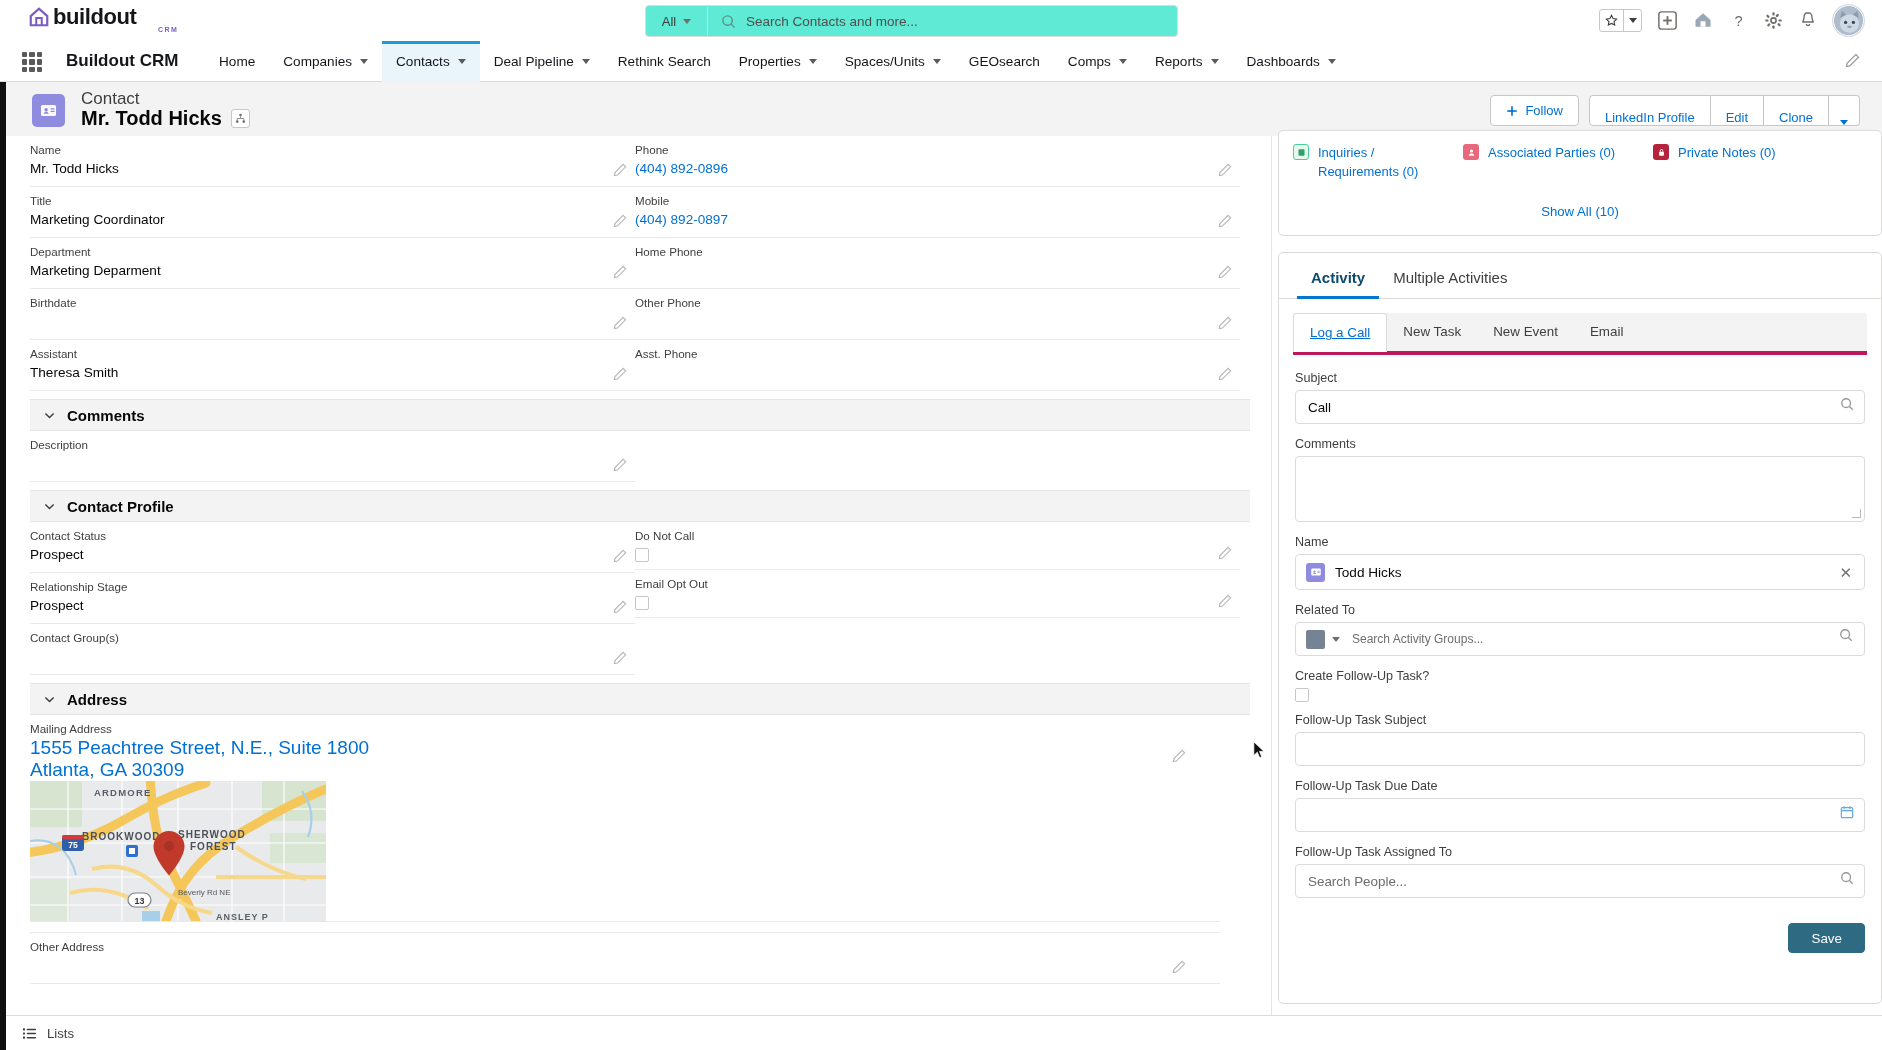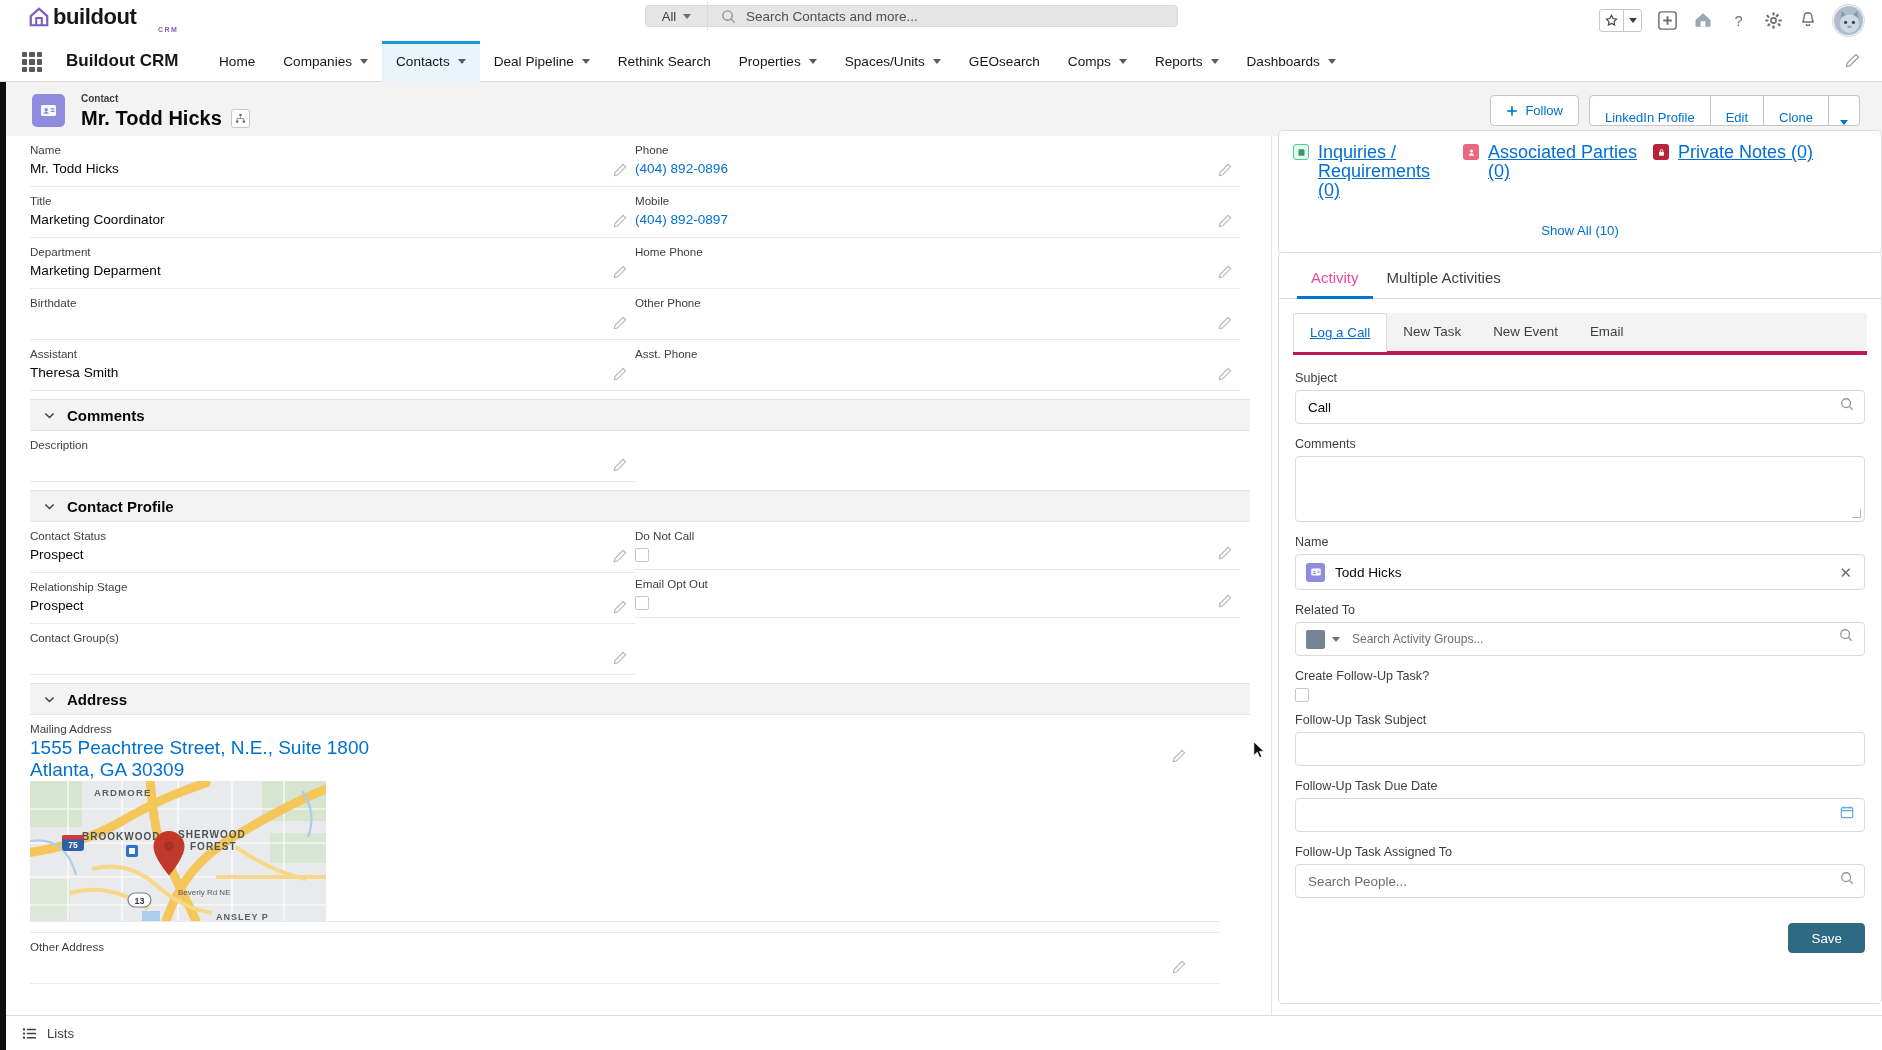--- a/index.html
+++ b/index.html
@@ -24,22 +24,22 @@
     position:absolute; left:25px; top:2px;
     font-size:22px; font-weight:600; color:#14161a; letter-spacing:-0.4px;
     font-family:"Liberation Sans", sans-serif;
   }
   .logo-sub {
     position:absolute; left:130px; top:24px; font-size:7px; letter-spacing:1.4px;
     color:#7c5cc4; font-weight:700;
   }
 
   .gsearch {
-    position:absolute; left:645px; top:5px; width:533px; height:22px;
-    background:#e5e5e5; border:1px solid #dddbda; border-radius:4px;
+    position:absolute; left:645px; top:5px; width:533px; height:32px;
+    background:#5eead4; border:1px solid #dddbda; border-radius:4px;
     display:flex; align-items:center;
   }
   .gsearch-scope {
     width:62px; height:28px; display:flex; align-items:center; justify-content:center;
     gap:7px; border-right:1px solid #dddbda; font-size:13px; color:#3e3e3c;
   }
   .caret-dn { width:0;height:0;border-left:4px solid transparent;border-right:4px solid transparent;border-top:5px solid #706e6b; }
   .gsearch-icon { margin-left:13px; opacity:.55; display:flex; }
   .gsearch-ph { margin-left:10px; font-size:13.5px; color:#514f4d; }
 
@@ -80,21 +80,21 @@
   .rheader {
     position:absolute; top:82px; left:6px; width:1876px; height:58px;
     background:#f3f3f3; border-bottom:1px solid #dddbda;
     display:flex; align-items:center;
   }
   .rh-icon {
     margin-left:26px; width:33px; height:33px; border-radius:5px;
     background:#8f8ce0; display:flex; align-items:center; justify-content:center;
   }
   .rh-txt { margin-left:16px; }
-  .rh-kicker { font-size:10px; color:#3e3e3c; line-height:15px;font-weight:bold; }
+  .rh-kicker { font-size:17px; color:#3e3e3c; line-height:15px; }
   .rh-title { font-size:20px; font-weight:700; color:#080707; line-height:24px; display:flex; align-items:center; gap:9px; }
   .rh-badge {
     width:19px;height:19px;border:1px solid #c9c7c5;border-radius:3px;background:#fff;
     display:flex;align-items:center;justify-content:center;
   }
   .rh-actions { position:absolute; right:22px; top:13px; display:flex; gap:10px; }
   .btn {
     height:31px; padding:0 15px; border:1px solid #c9c7c5; border-radius:4px;
     background:#fff; font-size:13px; color:#0070d2; display:flex; align-items:center;
     gap:7px; cursor:pointer; white-space:nowrap;
@@ -144,32 +144,32 @@
   .mapbox { width:296px; height:140px; position:relative; overflow:hidden; background:#e8eaed; }
 
   
   .rl-card {
     position:absolute; left:0; top:-6px; width:604px; background:#fff;
     border:1px solid #dddbda; border-radius:5px; padding:12px 14px 16px;
   }
   .rl-links { display:flex; gap:0; flex-wrap:wrap; }
   .rl-item { display:flex; gap:9px; align-items:flex-start; }
   .rl-ico { width:16px;height:16px;border-radius:3px;display:flex;align-items:center;justify-content:center;flex:0 0 auto;margin-top:1px; }
-  .rl-a { font-size:18px; color:#0070d2; text-decoration:underline; line-height:19px; max-width:110px; cursor:pointer; }
+  .rl-a { font-size:13px; color:#0070d2; line-height:19px; max-width:110px; cursor:pointer; }
   .show-all { text-align:center; font-size:13.2px; color:#0070d2; margin-top:23px; cursor:pointer; }
 
   .act-card {
     position:absolute; left:0; top:116px; width:604px; height:752px;
     background:#fff; border:1px solid #dddbda; border-radius:5px;
   }
   .act-tabs { display:flex; gap:0; padding:0 18px; border-bottom:1px solid #dddbda; }
   .act-tab {
     padding:16px 14px 12px; font-size:15px; color:#3e3e3c; cursor:pointer; position:relative;
   }
-  .act-tab.active { color:#ec4899; font-weight:400; }
+  .act-tab.active { color:#0c4a6e; font-weight:700; }
   .act-tab.active::after {
     content:""; position:absolute; left:0; right:0; bottom:-1px; height:3px; background:#0176d3;
   }
   .sub-tabs {
     display:flex; background:#f3f3f3; border-bottom:4px solid #be185d;
     margin:14px 14px 0; border-radius:3px 3px 0 0;
   }
   .sub-tab {
     padding:11px 16px; font-size:13.4px; color:#3e3e3c; cursor:pointer;
   }

